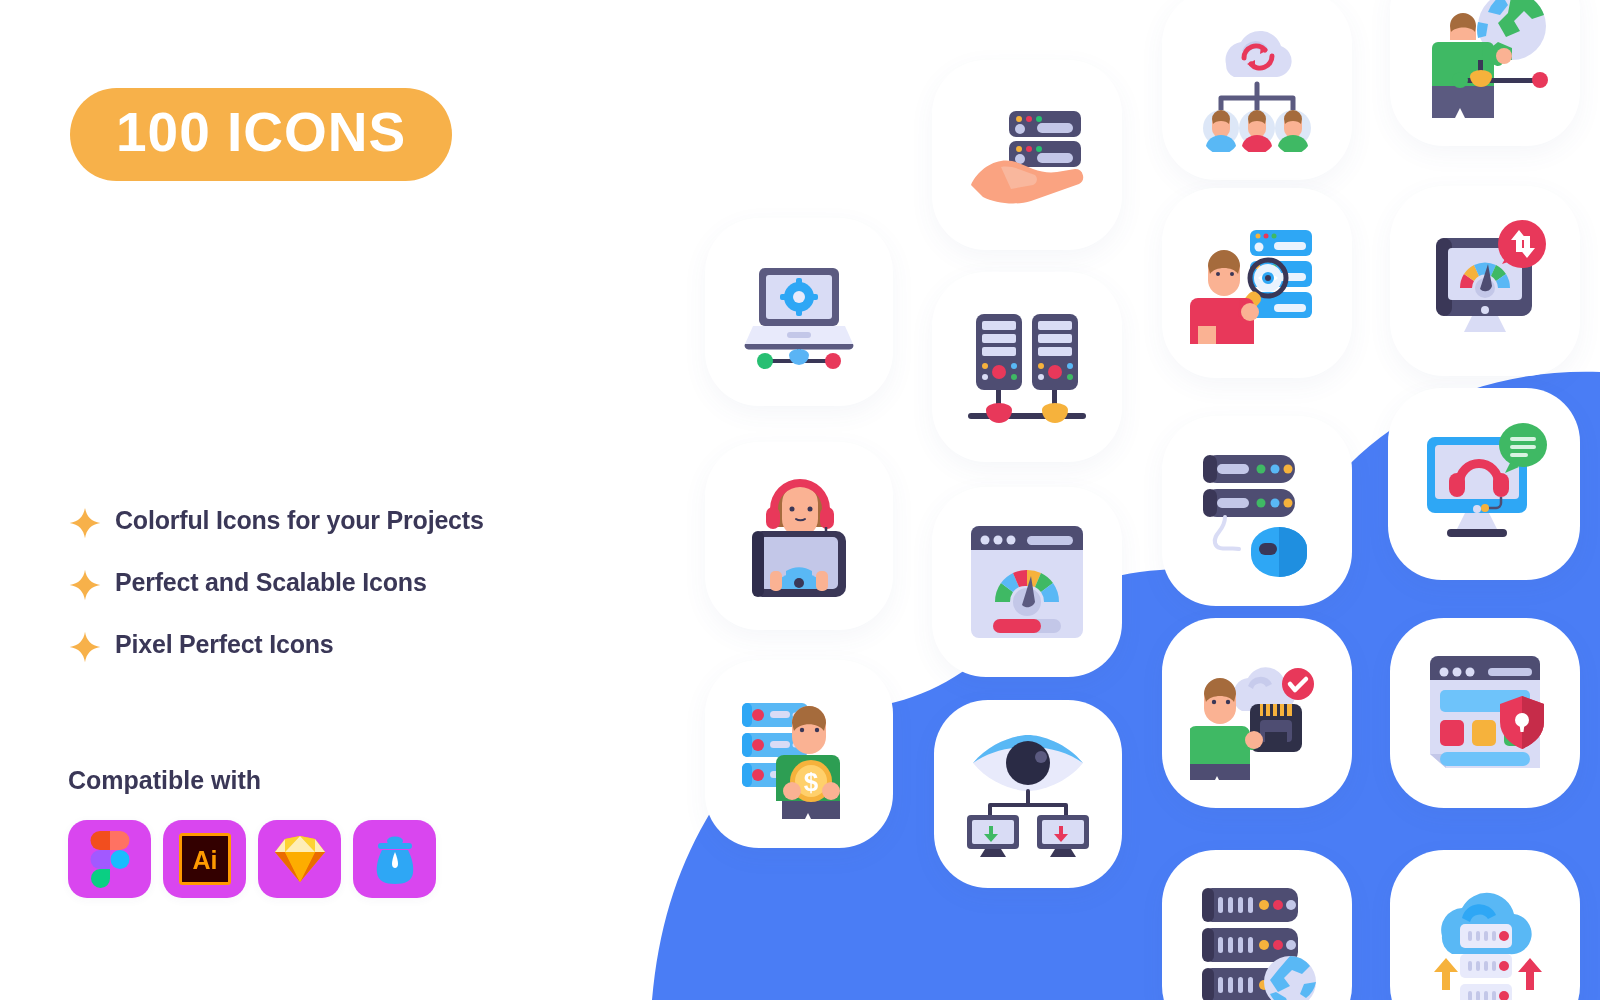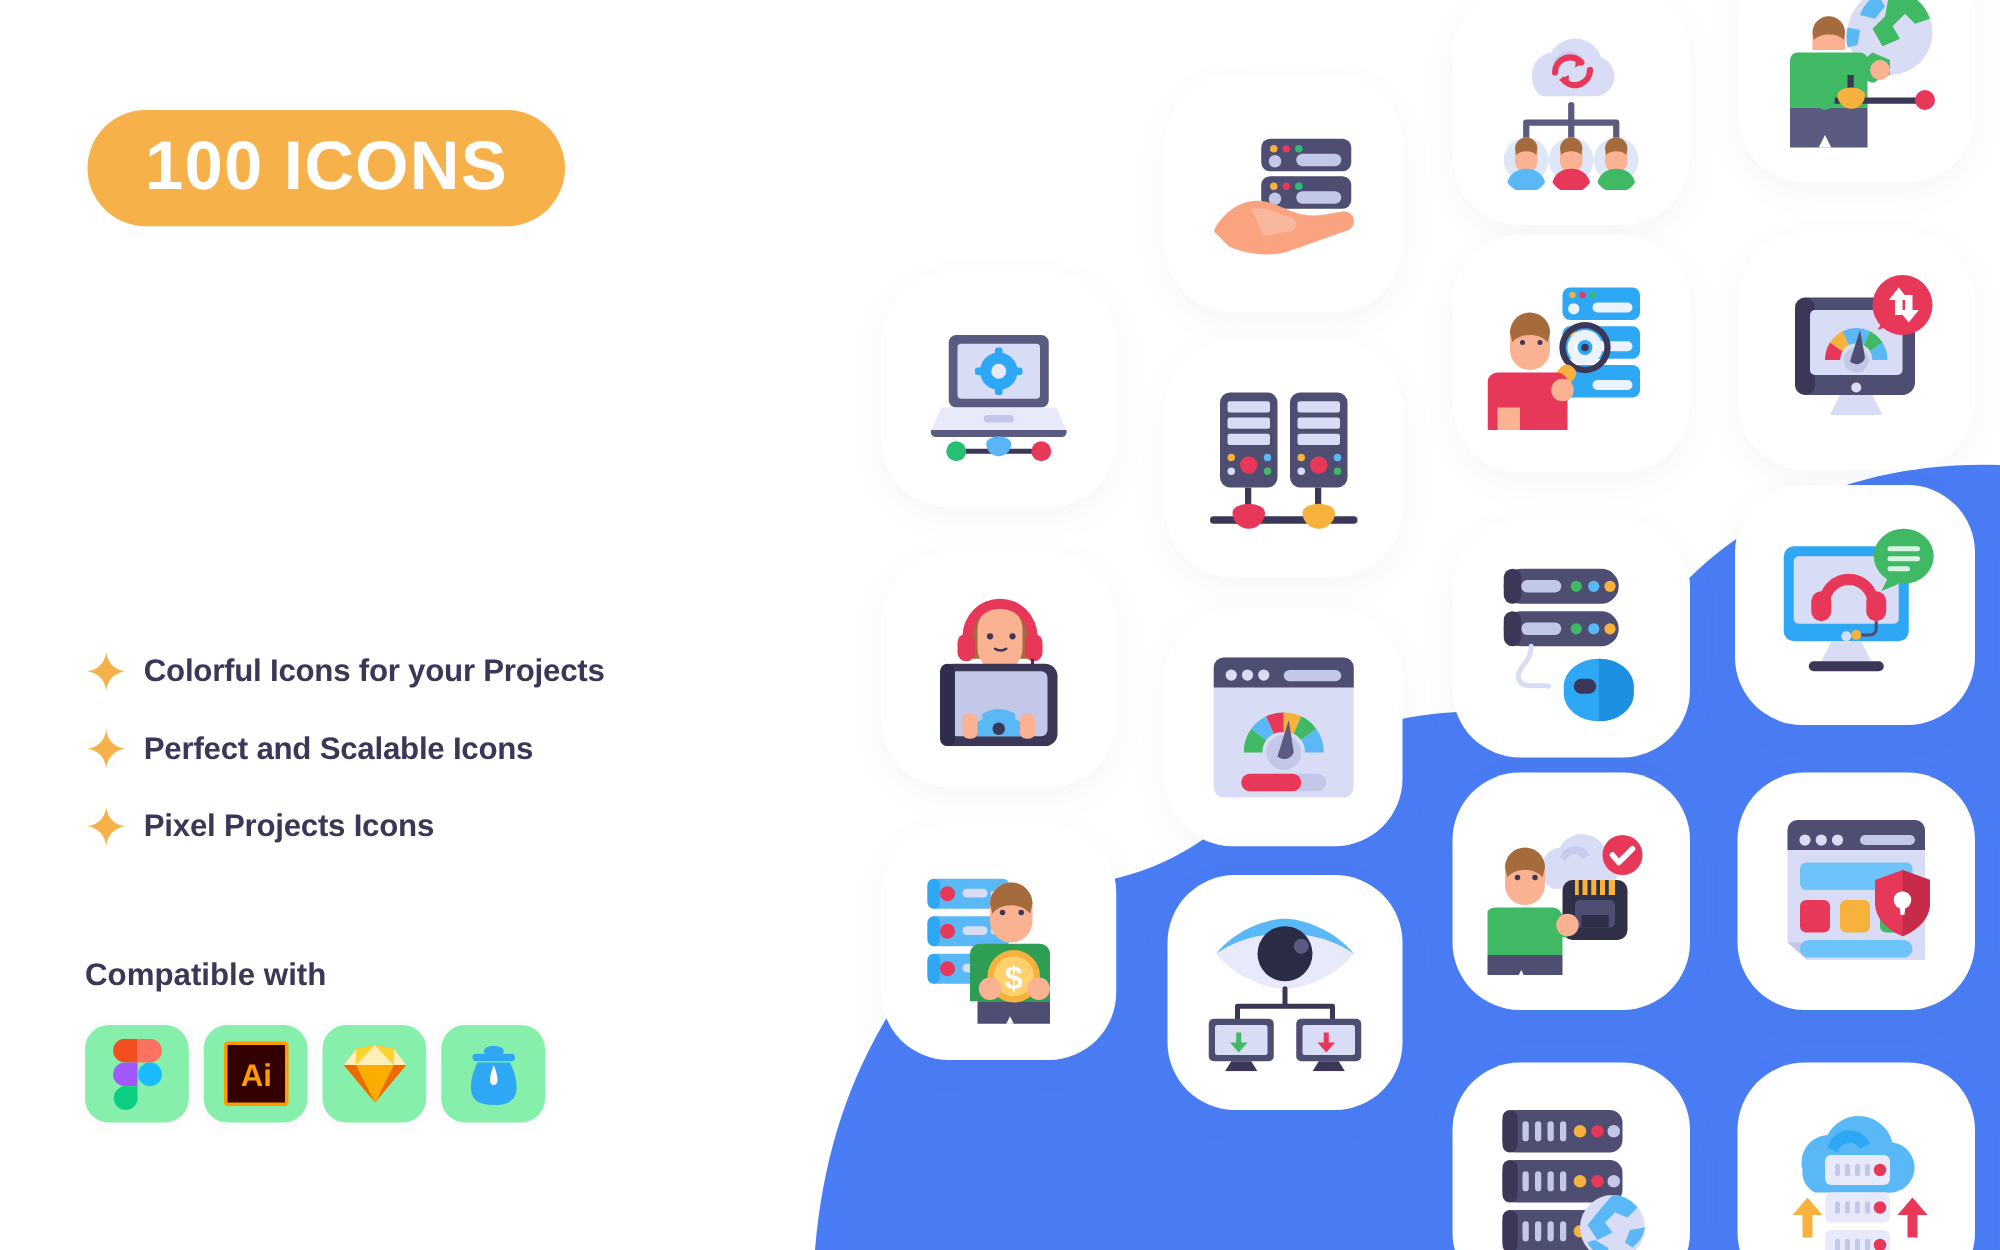--- a/index.html
+++ b/index.html
@@ -31,31 +31,31 @@
   #title{
     position:absolute; left:68px; top:234px;
     color:#4A7DF5;
     font-size:92px; font-weight:bold;
     line-height:1.18; letter-spacing:-0.5px;
     width:640px;
   }
   #title .l{ display:block; }
 
   #features{ position:absolute; left:68px; top:506px; width:600px; }
-  .feature{ display:flex; align-items:center; height:62px; }
+  .feature{ display:flex; height:62px; }
   .star{ width:34px; height:34px; flex:0 0 34px; margin-right:13px; }
   .feature-label{ font-size:25px; font-weight:bold; color:#3A3757; letter-spacing:-0.2px; }
 
   #compat-title{
     position:absolute; left:68px; top:766px;
     font-size:25px; font-weight:bold; color:#3A3757;
   }
   #compat-row{ position:absolute; left:68px; top:820px; display:flex; gap:12px; }
   .compat-card{
-    width:83px; height:78px; background:#86efac;
+    width:83px; height:78px; background:#d946ef;
     border-radius:19px;
     display:flex; align-items:center; justify-content:center;
     box-shadow:0 2px 10px rgba(60,60,110,0.045);
   }
 
   
   #cards{ position:absolute; inset:0; z-index:5; }
   .card{
     position:absolute;
     background:#FFFFFF;
@@ -99,21 +99,21 @@
         <svg class="star" viewBox="0 0 40 40">
           <path d="M20 2 C21.6 12.4 27.6 18.4 38 20 C27.6 21.6 21.6 27.6 20 38 C18.4 27.6 12.4 21.6 2 20 C12.4 18.4 18.4 12.4 20 2 Z" fill="#F7B14A"></path>
         </svg>
         <span class="feature-label">Perfect and Scalable Icons</span>
       </div>
 
       <div class="feature">
         <svg class="star" viewBox="0 0 40 40">
           <path d="M20 2 C21.6 12.4 27.6 18.4 38 20 C27.6 21.6 21.6 27.6 20 38 C18.4 27.6 12.4 21.6 2 20 C12.4 18.4 18.4 12.4 20 2 Z" fill="#F7B14A"></path>
         </svg>
-        <span class="feature-label">Pixel Projects Icons</span>
+        <span class="feature-label">Pixel Perfect Icons</span>
       </div>
 
     </div>
 
     <div id="compat-title">Compatible with</div>
 
     <div id="compat-row">
 
       <div class="compat-card">
         <svg width="40" height="57" viewBox="0 0 40 57">

